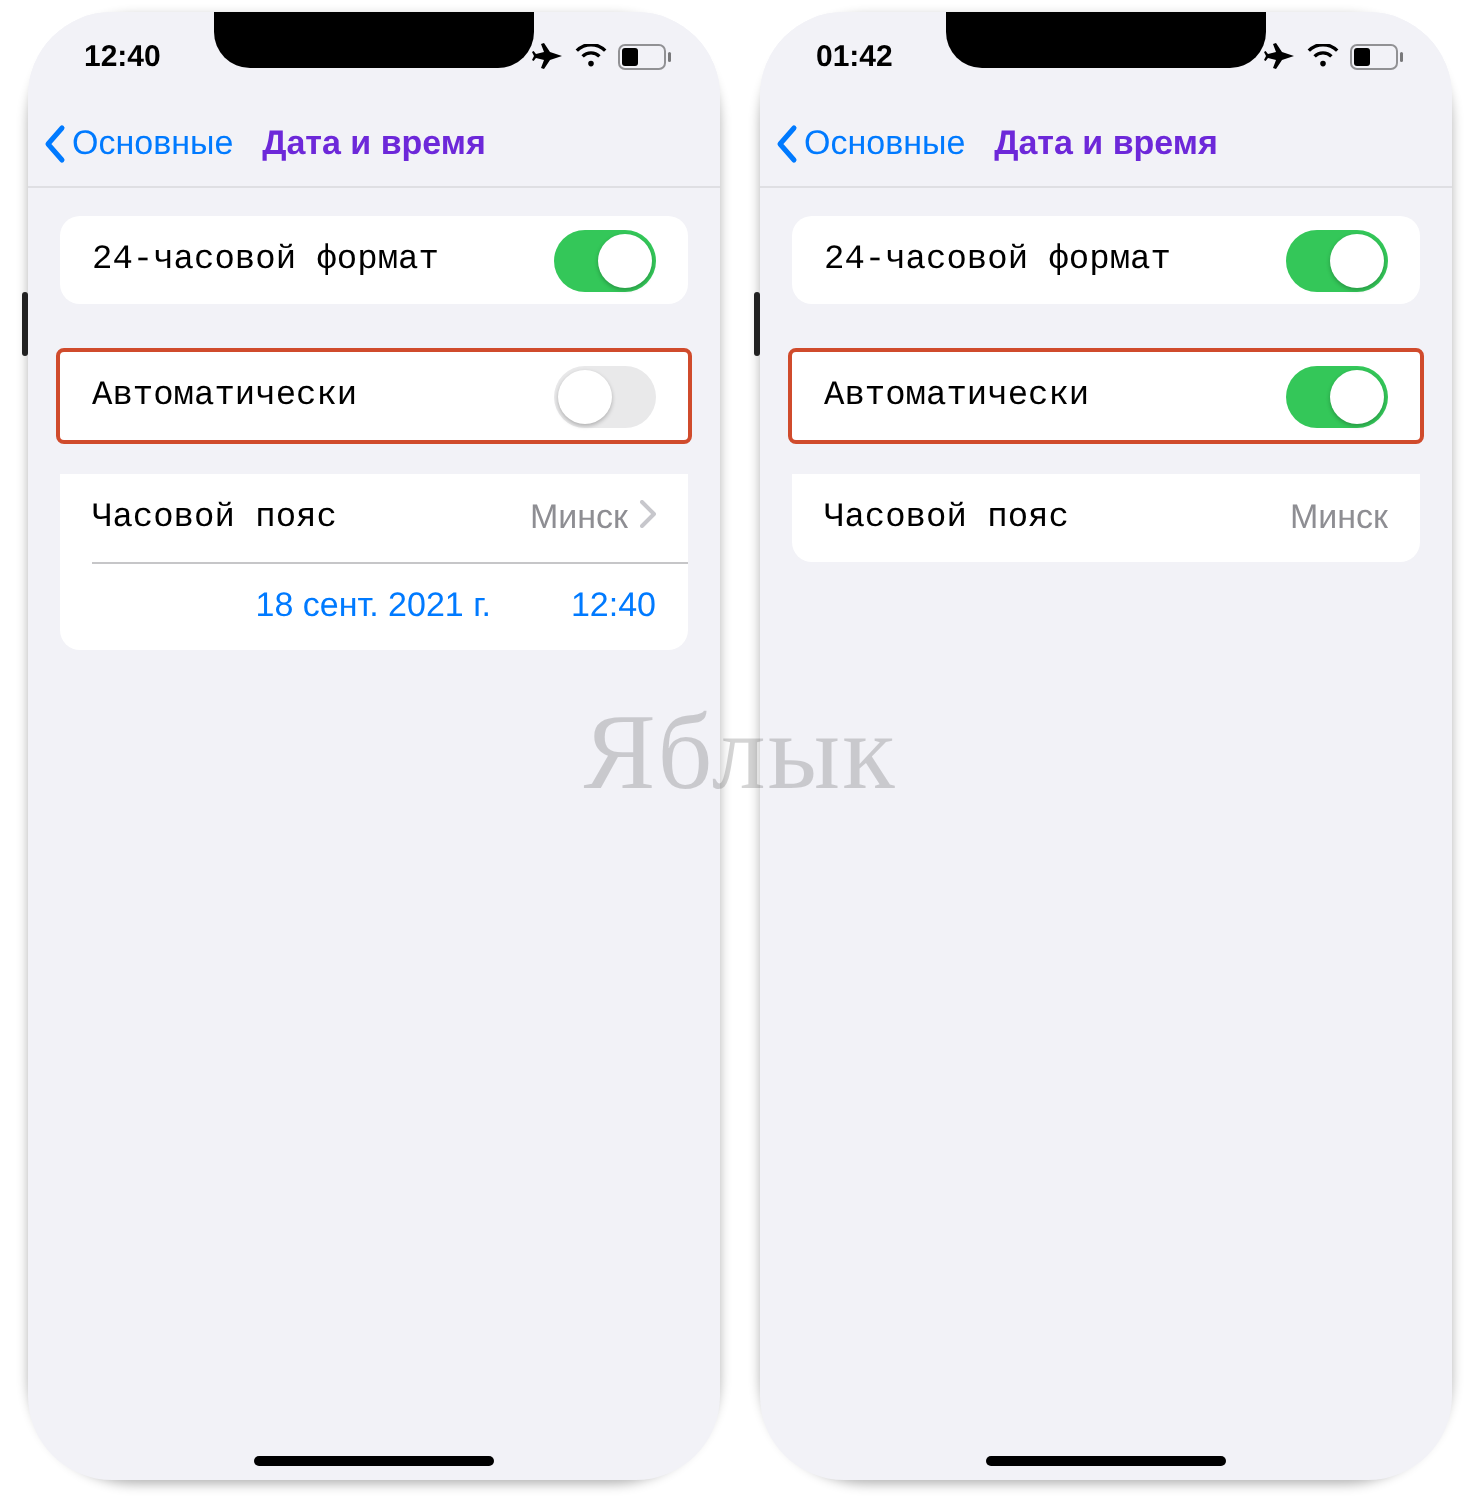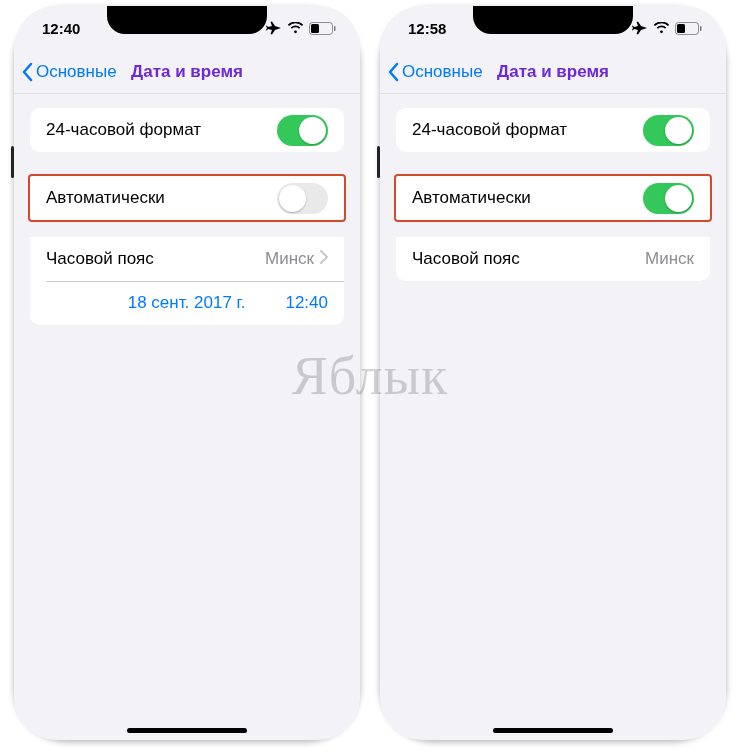--- a/index.html
+++ b/index.html
@@ -109,21 +109,21 @@
   }
   .row{
     display:flex;
     align-items:center;
     min-height:44px;
     padding:0 16px;
     font-size:17px;
     color:#000;
     position:relative;
   }
-  .row .label{flex:1;}
+  .row .label{flex:1;font-family:Liberation Mono, monospace;}
   .row .value{color:var(--ios-gray-text);font-size:17px;}
   .row .chev{margin-left:6px;}
   
   .toggle{
     width:51px;height:31px;border-radius:16px;position:relative;
     transition:.2s;
   }
   .toggle.off{background:#e9e9ea;}
   .toggle.on{background:var(--ios-green);}
   .toggle .knob{
@@ -214,33 +214,33 @@
           </div>
           <div class="group after-highlight">
             <div class="row">
               <span class="label">Часовой пояс</span>
               <span class="value">Минск</span>
               <span class="chev"><svg width="8" height="14" viewBox="0 0 8 14">
                   <polyline points="1,1 7,7 1,13" fill="none" stroke="#c7c7cc" stroke-width="2" stroke-linecap="round" stroke-linejoin="round"></polyline>
                 </svg></span>
             </div>
             <div class="dt-row">
-              <span>18 сент. 2017 г.</span>
+              <span>18 сент. 2021 г.</span>
               <span>12:40</span>
             </div>
           </div>
         </div>
         <div class="home-indicator"></div>
       </div>
     </div>
     <div class="phone">
       <div class="screen">
         <div class="notch"></div>
         <div class="status-bar">
-          <span>12:58</span>
+          <span>01:42</span>
           <span class="status-right">
             <svg width="16" height="14" viewBox="0 0 16 14">
               <path d="M15 7 L9 5 L6 0.5 L4.5 1 L6 5 L2 6 L0.8 4.5 L0 5 L1 7 L0 9 L0.8 9.5 L2 8 L6 9 L4.5 13 L6 13.5 L9 9 Z" fill="#000"></path>
             </svg>
             <svg width="17" height="12" viewBox="0 0 17 12">
               <path d="M8.5 11.2a1.4 1.4 0 100-2.8 1.4 1.4 0 000 2.8zM4.9 6.8a5.1 5.1 0 017.2 0l1.2-1.2a6.8 6.8 0 00-9.6 0zM2 3.9a9.2 9.2 0 0113 0l1.2-1.2a10.9 10.9 0 00-15.4 0z" fill="#000"></path>
             </svg>
             <svg width="27" height="13" viewBox="0 0 27 13">
               <rect x="0.5" y="0.5" width="23" height="12" rx="3" fill="none" stroke="#000" stroke-opacity="0.4"></rect>
               <rect x="2" y="2" width="8" height="9" rx="1.5" fill="#000"></rect>

